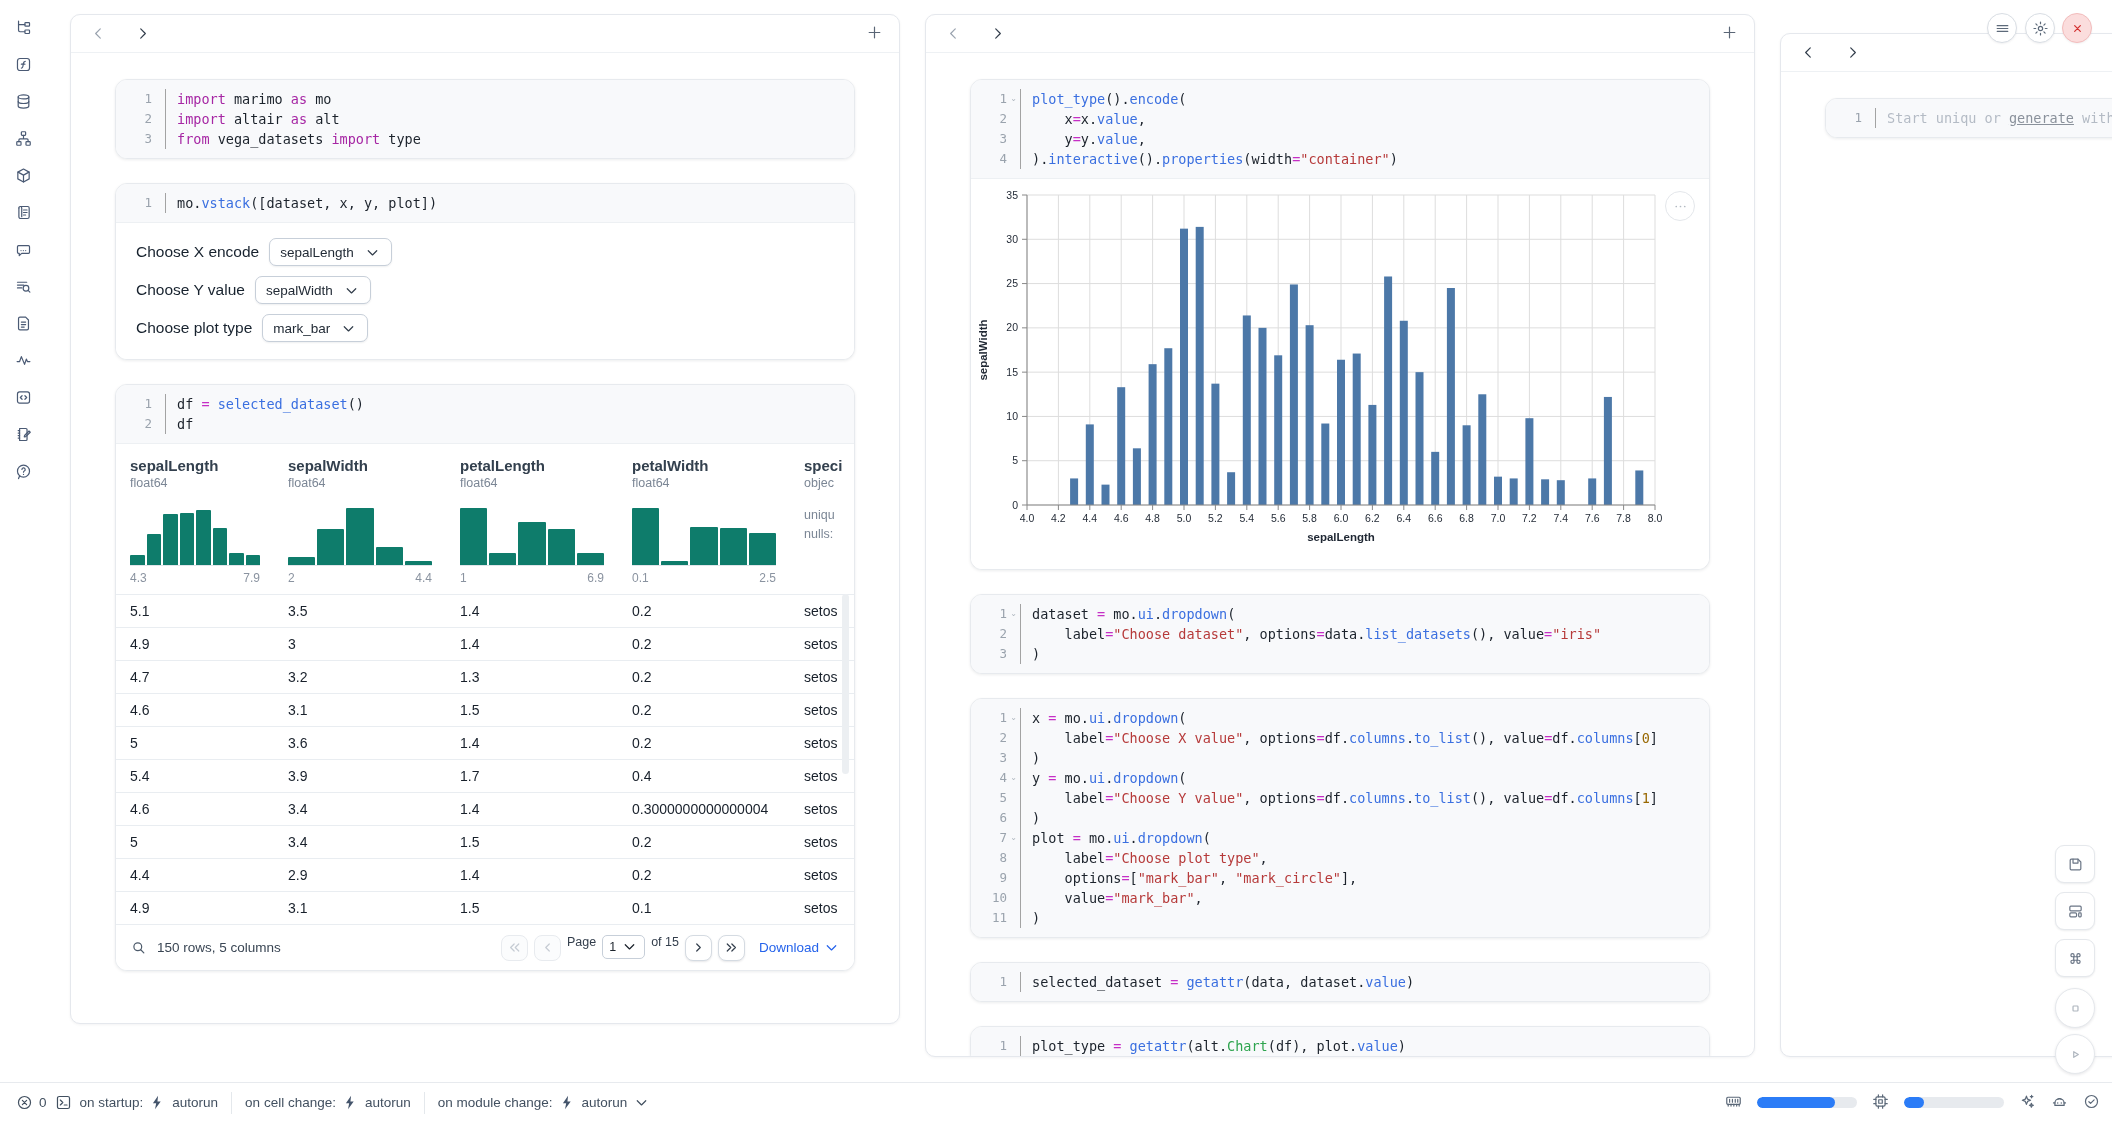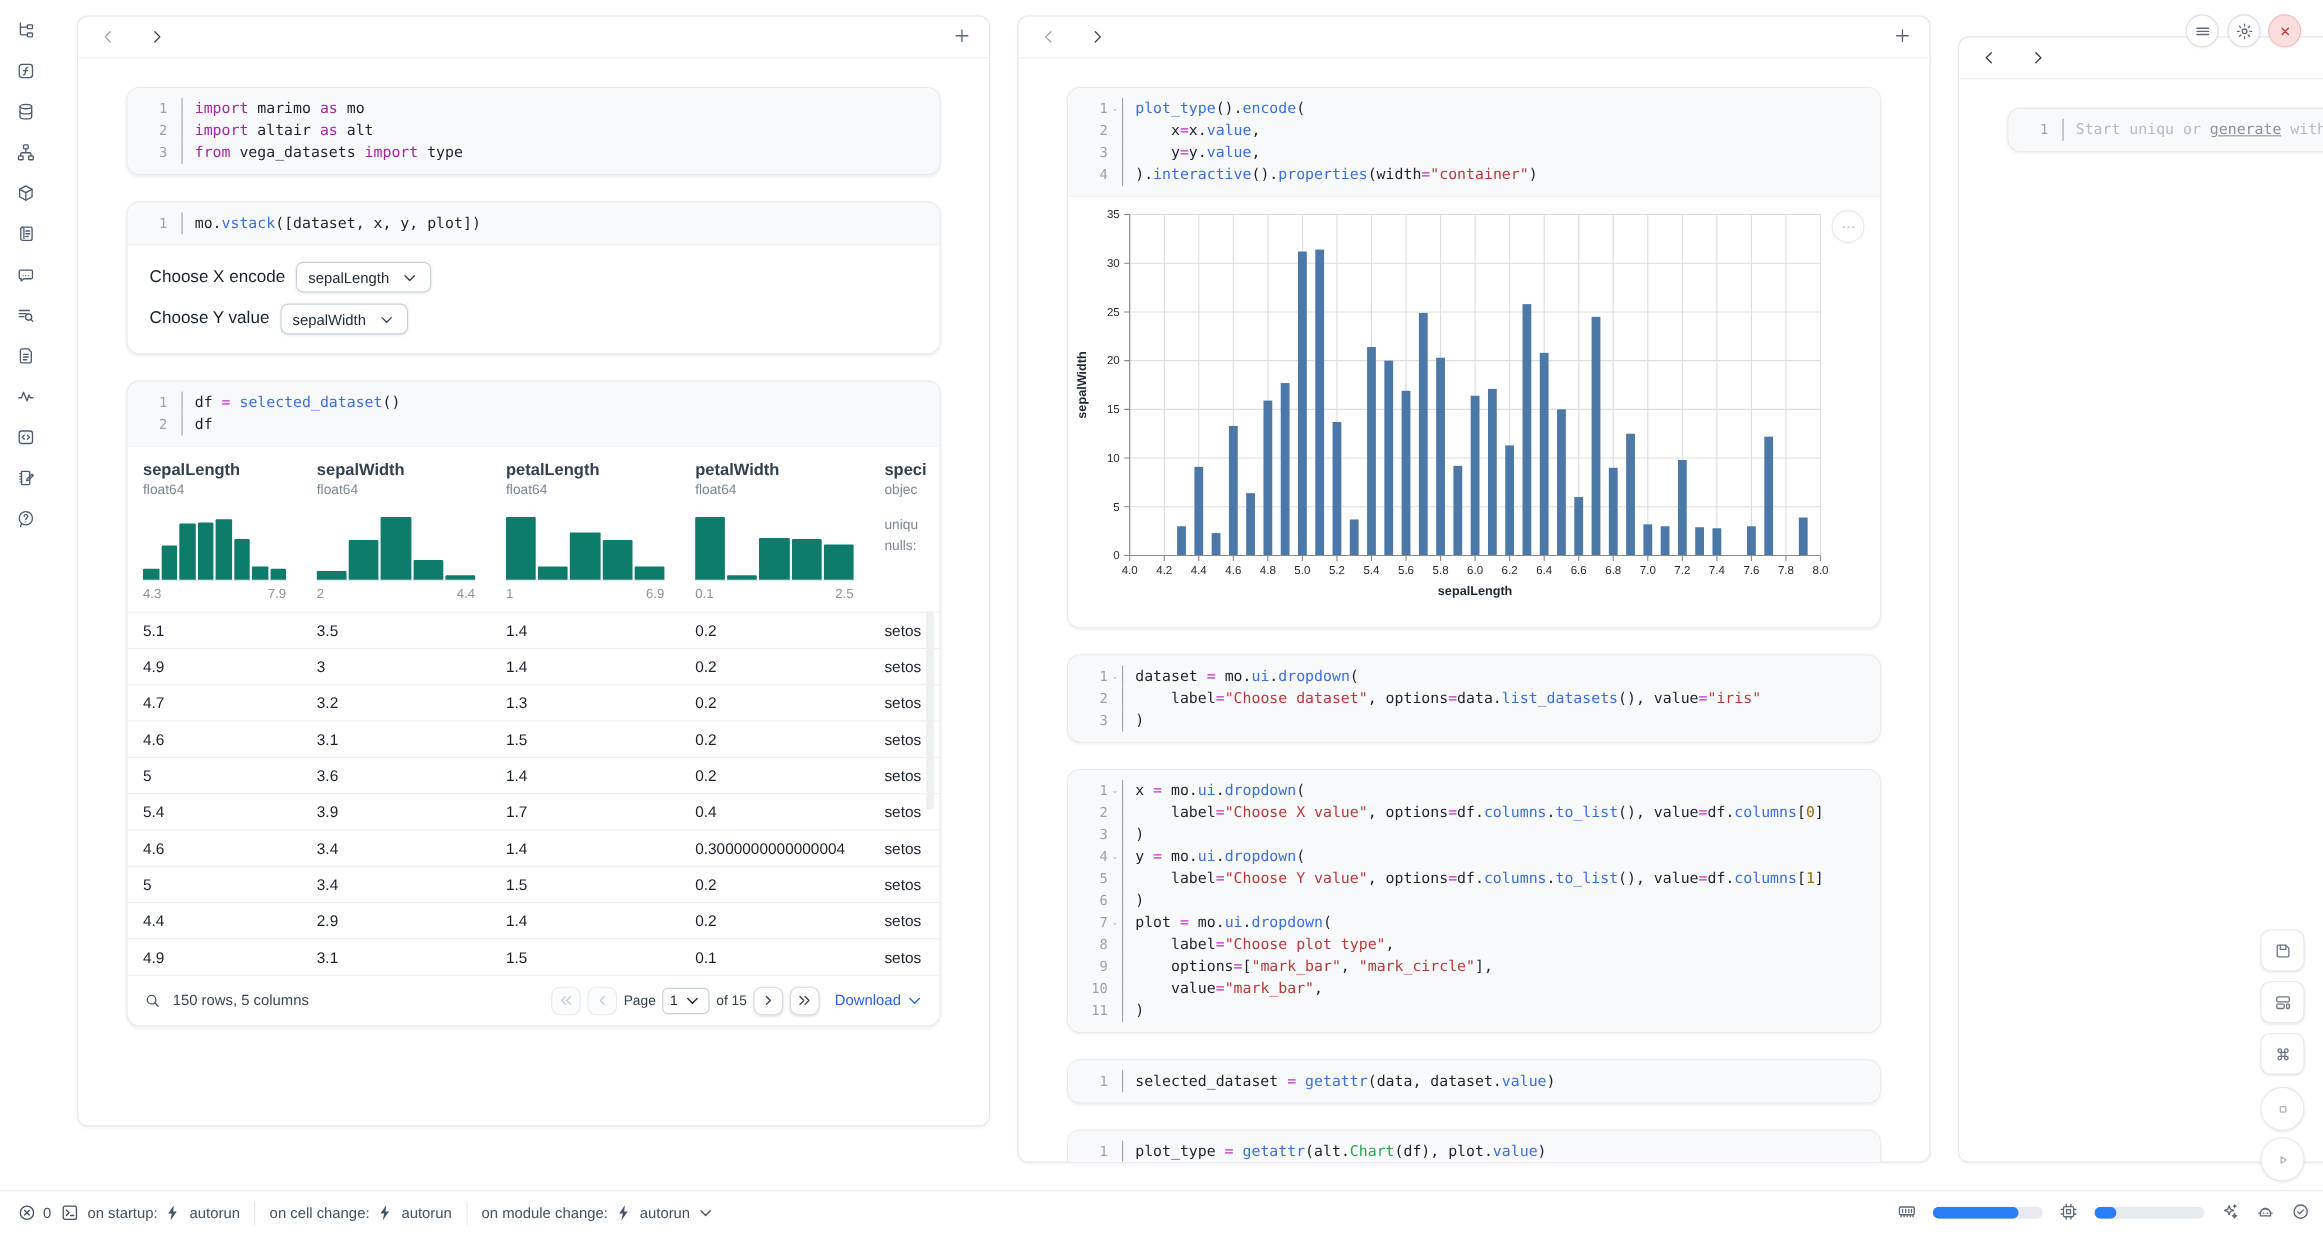--- a/index.html
+++ b/index.html
@@ -71,21 +71,21 @@
   .tbl-row { display:grid; grid-template-columns:158px 172px 172px 172px 1fr; height:33px;
              align-items:center; border-top:1px solid #e9edf1; color:#18202b; }
   .tbl-row span { padding:0 14px; white-space:nowrap; overflow:hidden; }
   .tbl-scroll { position:absolute; right:5px; top:150px; width:7px; height:180px;
                 background:#eceff2; border-radius:4px; }
   .tbl-foot { height:46px; border-top:1px solid #e9edf1; display:flex; align-items:center;
               gap:10px; padding:0 14px; }
   .tbl-foot .search-btn { background:none; border:none; color:#4c5a6a; cursor:pointer; height:18px; }
   .tbl-foot .search-btn svg { width:17px; height:17px; }
   .tbl-summary { font-size:13.5px; color:#3a4654; }
-  .pag { margin-left:auto; display:flex; align-items:center; gap:6px; }
+  .pag { margin-left:auto; display:flex; gap:6px; }
   .pbtn { width:27px; height:26px; border-radius:8px; display:flex; align-items:center;
           justify-content:center; cursor:pointer; background:#fff; }
   .pbtn svg { width:13px; height:13px; }
   .pbtn.dis { border:1px solid #e8ebef; color:#c6ccd4; background:#fbfcfd; }
   .pbtn.en  { border:1px solid #d5dbe2; color:#333e4c; box-shadow:0 1px 2px rgba(16,24,40,.1); }
   .plabel { font-size:12.5px; color:#333e4c; }
   .psel { height:24px; border:1px solid #c7cfd9; border-radius:5px; background:#fff; display:inline-flex;
           align-items:center; gap:5px; padding:0 6px; font-size:12.5px; cursor:pointer; }
   .psel svg { width:11px; height:11px; }
   .download { margin-left:8px; display:flex; align-items:center; gap:4px; font-size:13.5px;
@@ -315,20 +315,31 @@
                   <svg viewBox="0 0 24 24" fill="none" stroke="currentColor" stroke-width="1.7" stroke-linecap="round" stroke-linejoin="round" style="width:100%;height:100%;max-width:22px;max-height:22px;display:block">
                     <path d="M6 9.5l6 6 6-6"></path>
                   </svg>
                 </span>
               </span>
             </div>
             <div class="dd-row">
               <span>Choose Y value</span>
               <span class="sel">
                 <span class="sel-v">sepalWidth</span>
+                <span style="display: inline-flex; align-items: center; justify-content: center; width: 17px; height: 17px;">
+                  <svg viewBox="0 0 24 24" fill="none" stroke="currentColor" stroke-width="1.7" stroke-linecap="round" stroke-linejoin="round" style="width:100%;height:100%;max-width:22px;max-height:22px;display:block">
+                    <path d="M6 9.5l6 6 6-6"></path>
+                  </svg>
+                </span>
+              </span>
+            </div>
+            <div class="dd-row">
+              <span>Choose plot type</span>
+              <span class="sel">
+                <span class="sel-v">mark_bar</span>
                 <span style="display: inline-flex; align-items: center; justify-content: center; width: 17px; height: 17px;">
                   <svg viewBox="0 0 24 24" fill="none" stroke="currentColor" stroke-width="1.7" stroke-linecap="round" stroke-linejoin="round" style="width:100%;height:100%;max-width:22px;max-height:22px;display:block">
                     <path d="M6 9.5l6 6 6-6"></path>
                   </svg>
                 </span>
               </span>
             </div>
           </div>
       </div>
       <div class="cell">

